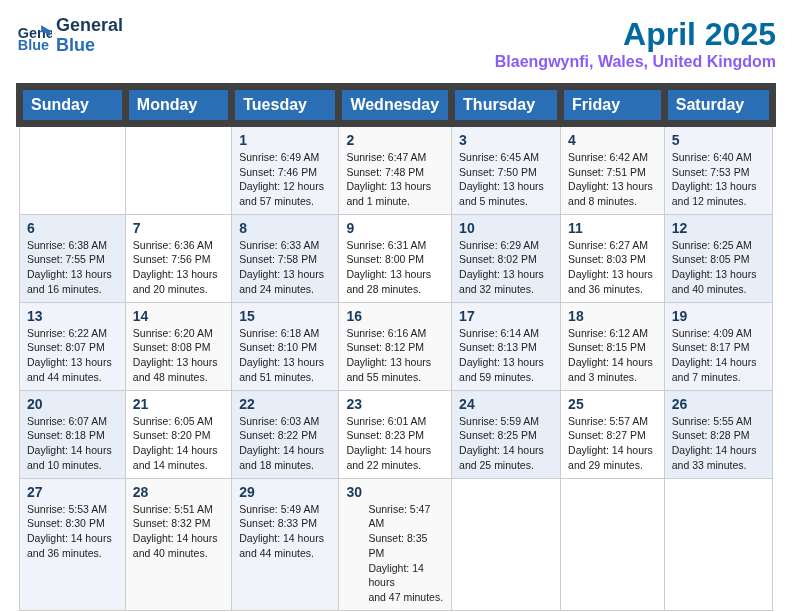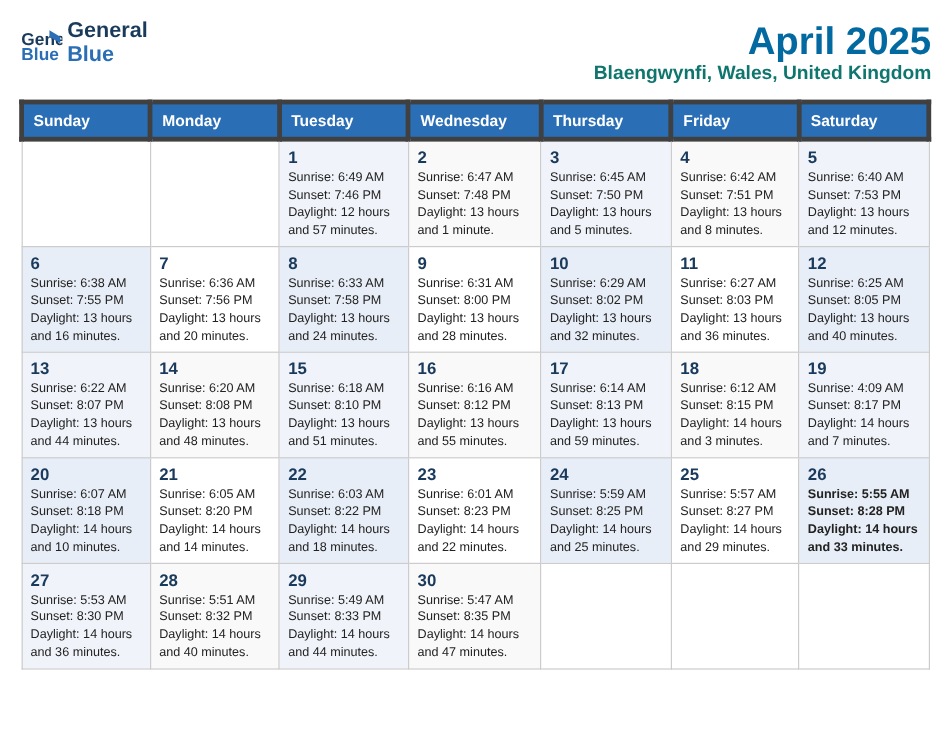--- a/index.html
+++ b/index.html
@@ -34,36 +34,36 @@
     .title-block {
       text-align: right;
     }
     .month-year {
       font-size: 32px;
       font-weight: bold;
       color: #0369a1;
     }
     .location {
       font-size: 16px;
-      color: #0f766e;
+      color: #8b5cf6;
       font-weight: bold;
     }
     table {
       width: 100%;
       border-collapse: collapse;
       font-size: 11px;
     }
     thead tr th {
       background: #2a6eb5;
       color: #fff;
       text-align: left;
       padding: 6px 8px;
-      font-size: 13px;
-      font-weight: bold;
-      border: 4px solid #404040;
+      font-size: 16px;
+      font-weight: bold;
+      border: 7px solid #404040;
     }
     tbody tr td {
       border: 1px solid #ccc;
       vertical-align: top;
       padding: 5px 7px;
       width: 113px;
       min-height: 80px;
       height: 88px;
       background: #fff;
     }
@@ -305,21 +305,21 @@
         </td>
         <td>
           <span class="day-num">25</span>
           <div class="day-info" style="white-space: pre-line;">Sunrise: 5:57 AM
 Sunset: 8:27 PM
 Daylight: 14 hours
 and 29 minutes.</div>
         </td>
         <td>
           <span class="day-num">26</span>
-          <div class="day-info" style="white-space: pre-line; font-weight: bold;">Sunrise: 5:55 AM
+          <div class="day-info" style="white-space: pre-line;">Sunrise: 5:55 AM
 Sunset: 8:28 PM
 Daylight: 14 hours
 and 33 minutes.</div>
         </td>
       </tr>
       <tr>
         <td>
           <span class="day-num">27</span>
           <div class="day-info" style="white-space: pre-line;">Sunrise: 5:53 AM
 Sunset: 8:30 PM
@@ -335,21 +335,21 @@
         </td>
         <td>
           <span class="day-num">29</span>
           <div class="day-info" style="white-space: pre-line;">Sunrise: 5:49 AM
 Sunset: 8:33 PM
 Daylight: 14 hours
 and 44 minutes.</div>
         </td>
         <td>
           <span class="day-num">30</span>
-          <div class="day-info" style="white-space: pre-line;">Sunrise: 5:47 AM
+          <div class="day-info" style="white-space: pre-line; margin-left: 22px;">Sunrise: 5:47 AM
 Sunset: 8:35 PM
 Daylight: 14 hours
 and 47 minutes.</div>
         </td>
         <td class="empty-cell"></td>
         <td class="empty-cell"></td>
         <td class="empty-cell"></td>
       </tr>
     </tbody>
 </table>

